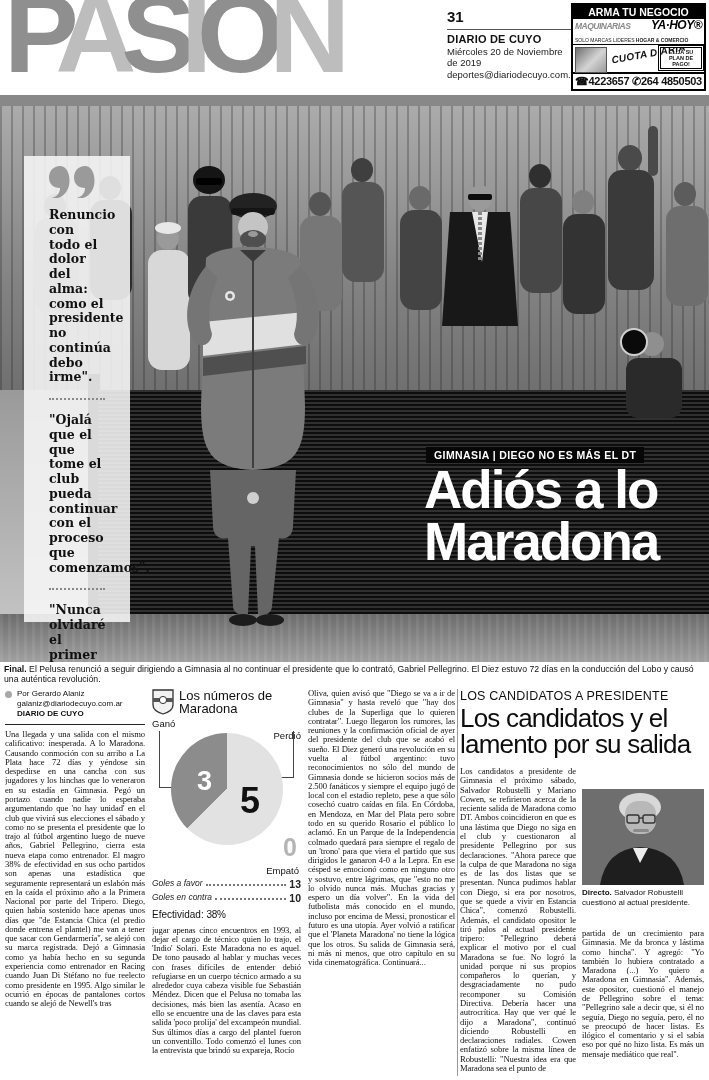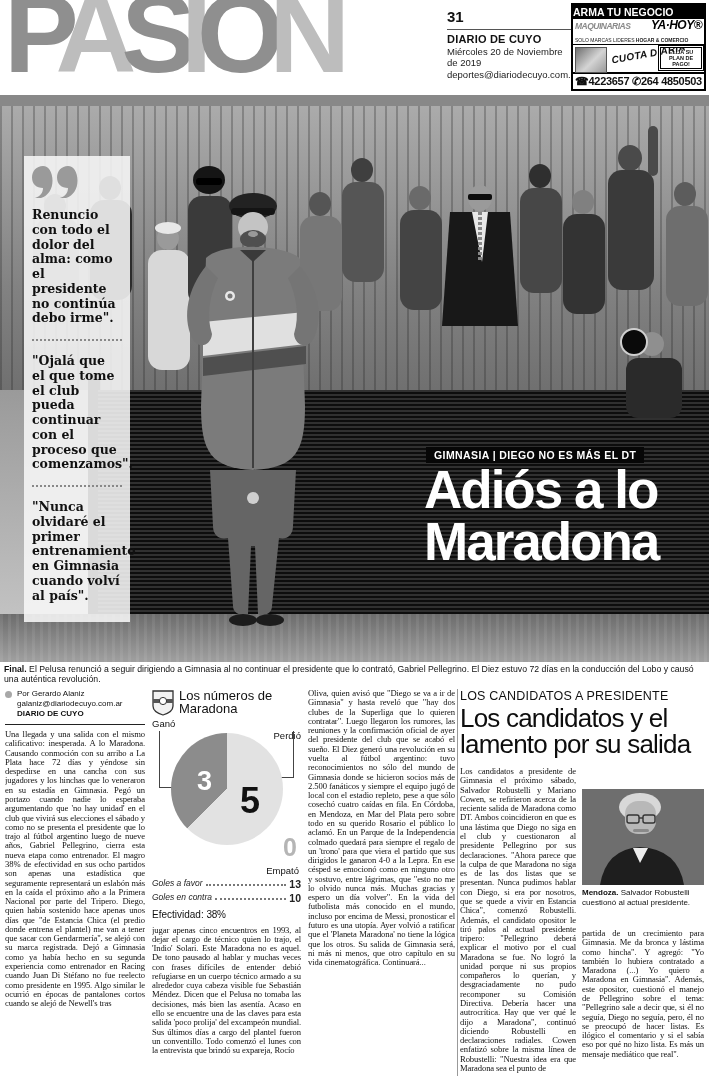--- a/index.html
+++ b/index.html
@@ -9,21 +9,21 @@
   .mast-logo{position:absolute;left:4px;top:-22px;font-size:112px;font-weight:800;
              letter-spacing:-15px;font-family:"Liberation Sans",sans-serif;line-height:1;}
   .mast-info{position:absolute;left:447px;top:8px;width:128px;}
   .page-num{font-size:15px;font-weight:700;}
   .mast-rule{border-top:1px solid #555;margin:4px 0 3px;}
   .paper-name{font-size:11px;font-weight:700;letter-spacing:.2px;}
   .mast-date,.mast-email{font-size:9.5px;color:#222;margin-top:1px;}
   
   .ad{position:absolute;right:3px;top:3px;width:131px;height:84px;border:2px solid #000;
       display:flex;flex-direction:column;background:#fff;}
-  .ad-head{background:#000;color:#fff;font-weight:700;font-size:10.5px;text-align:left;padding:1px 0;}
+  .ad-head{background:#000;color:#fff;font-weight:700;font-size:10.5px;text-align:center;padding:1px 0;}
   .ad-brand{position:relative;border-bottom:1px solid #000;height:25px;}
   .ad-maq{position:absolute;left:2px;top:2px;font-style:italic;font-weight:700;font-size:8.5px;color:#8a8a8a;letter-spacing:-.5px;}
   .ad-yahoy{position:absolute;right:2px;top:-1px;font-style:italic;font-weight:800;font-size:12px;color:#000;letter-spacing:-.5px;}
   .ad-sub{position:absolute;left:2px;bottom:1px;font-size:5px;color:#222;}
   .ad-sub b{font-weight:800;}
   .ad-mid{position:relative;flex:1;}
   .ad-appliance{position:absolute;left:2px;top:2px;width:30px;height:24px;border:1px solid #555;
                 background:linear-gradient(135deg,#6f6f6f,#d4d4d4 55%,#9a9a9a);}
   .ad-cuota{position:absolute;left:38px;top:4px;font-weight:800;font-style:italic;font-size:10px;
             line-height:.95;transform:rotate(-10deg);letter-spacing:.3px;}
@@ -42,21 +42,21 @@
               background:linear-gradient(180deg,#9a9a9a,#c2c2c2);}
   .board-post{position:absolute;left:88px;top:268px;width:12px;bottom:44px;background:#0b0b0b;}
   .board{position:absolute;left:98px;top:284px;right:0;bottom:47px;
          background:repeating-linear-gradient(180deg,#303030 0 2px,#0d0d0d 2px 4px);}
   .grass{position:absolute;left:0;right:0;bottom:0;height:48px;
          background:repeating-linear-gradient(90deg,rgba(255,255,255,.07) 0 3px,rgba(0,0,0,0) 3px 8px),
                     linear-gradient(180deg,#6c6c6c,#a0a0a0);}
   .scene{position:absolute;left:0;top:0;width:709px;height:556px;}
   
   .quote-panel{position:absolute;left:24px;top:50px;width:106px;height:466px;
-               background:rgba(247,247,247,.88);padding:8px 8px;box-sizing:border-box;}
+               background:rgba(247,247,247,.88);padding:8px 25px;box-sizing:border-box;}
   .qmark{margin:2px 0 6px;}
   .quote{font-family:"DejaVu Serif",serif;font-weight:700;font-size:12.5px;line-height:1.18;color:#111;}
   .qsep{border-top:2px dotted #888;margin:13px 0;}
   
   .kicker-band{position:absolute;left:426px;top:341px;background:#070707;color:#fff;
                font-weight:800;font-size:10.5px;letter-spacing:.4px;padding:2px 8px;white-space:nowrap;}
   .main-headline{position:absolute;left:424px;top:358px;color:#fff;font-weight:800;
                  font-size:53px;line-height:.99;letter-spacing:-2px;white-space:nowrap;}
   
   .photo-caption{position:absolute;left:4px;top:664px;width:701px;font-size:8.7px;color:#111;}
@@ -69,21 +69,21 @@
   .col2{position:absolute;left:147px;top:0;width:149px;height:387px;overflow:hidden;}
   .col3{position:absolute;left:303px;top:0;width:147px;height:387px;overflow:hidden;}
   .vrule{position:absolute;left:452px;top:0;height:387px;border-left:1px solid #999;}
   
   .byline{display:flex;margin-bottom:4px;}
   .byline .dot{width:7px;height:7px;border-radius:50%;background:#a8a8a8;margin:2px 5px 0 0;flex:none;}
   .byline-lines{font-size:8px;line-height:1.25;}
   .byline-paper{font-weight:700;}
   .byline-rule{border-bottom:1px solid #222;margin:5px 0 5px;}
   
-  .info-head{display:flex;align-items:flex-end;gap:5px;margin-bottom:2px;}
+  .info-head{display:flex;align-items:flex-start;gap:5px;margin-bottom:2px;}
   .info-title{font-size:13px;line-height:1.02;font-weight:500;color:#111;width:105px;}
   .pie-wrap{position:relative;height:158px;}
   .pie{position:absolute;left:19px;top:15px;width:112px;height:112px;border-radius:50%;
        background:conic-gradient(#e2e2e2 0deg 225deg,#8c8c8c 225deg 360deg);}
   .lbl{position:absolute;font-size:9.5px;color:#111;}
   .lbl-gano{left:0;top:0;}
   .lbl-perdio{right:0;top:12px;}
   .lbl-empato{right:2px;bottom:0;}
   .lead-l{position:absolute;left:7px;top:13px;width:14px;height:56px;border-left:1px solid #444;border-bottom:1px solid #444;}
   .lead-l:after{content:"";position:absolute;right:-3px;bottom:-2px;width:3px;height:3px;background:#222;}
@@ -306,19 +306,19 @@
           <rect x="43" y="12" width="31" height="33" rx="13" fill="#b8b8b8"></rect>
           <rect x="45" y="26" width="12" height="8" rx="2" fill="none" stroke="#333" stroke-width="1.4"></rect>
           <rect x="61" y="26" width="12" height="8" rx="2" fill="none" stroke="#333" stroke-width="1.4"></rect>
           <line x1="57" y1="29" x2="61" y2="29" stroke="#333" stroke-width="1.4"></line>
           <rect x="51" y="40" width="16" height="3" rx="1.5" fill="#8a8a8a"></rect>
           <path d="M18,96 Q24,60 58,58 Q96,60 102,96 Z" fill="#1e1e1e"></path>
           <path d="M51,59 L58,74 L66,59 Z" fill="#ececec"></path>
         </svg>
       </div>
       <div class="rcaption">
-        <b>Mendoza.</b>
+        <b>Directo.</b>
         <span>Salvador Robustelli cuestionó al actual presidente.</span>
       </div>
       <div class="bt rcol2">partida de un crecimiento para Gimnasia. Me da bronca y lástima como hincha". Y agregó: "Yo también lo hubiera contratado a Maradona (...) Yo quiero a Maradona en Gimnasia". Además, este opositor, cuestionó el manejo de Pellegrino sobre el tema: "Pellegrino sale a decir que, si él no seguía, Diego no seguía, pero, él no se preocupó de hacer listas. Es ilógico el comentario y si el sabía eso por qué no hizo lista. Es más un mensaje mediático que real".</div>
     </div>
   </div>
 </div>
 
 </body></html>

